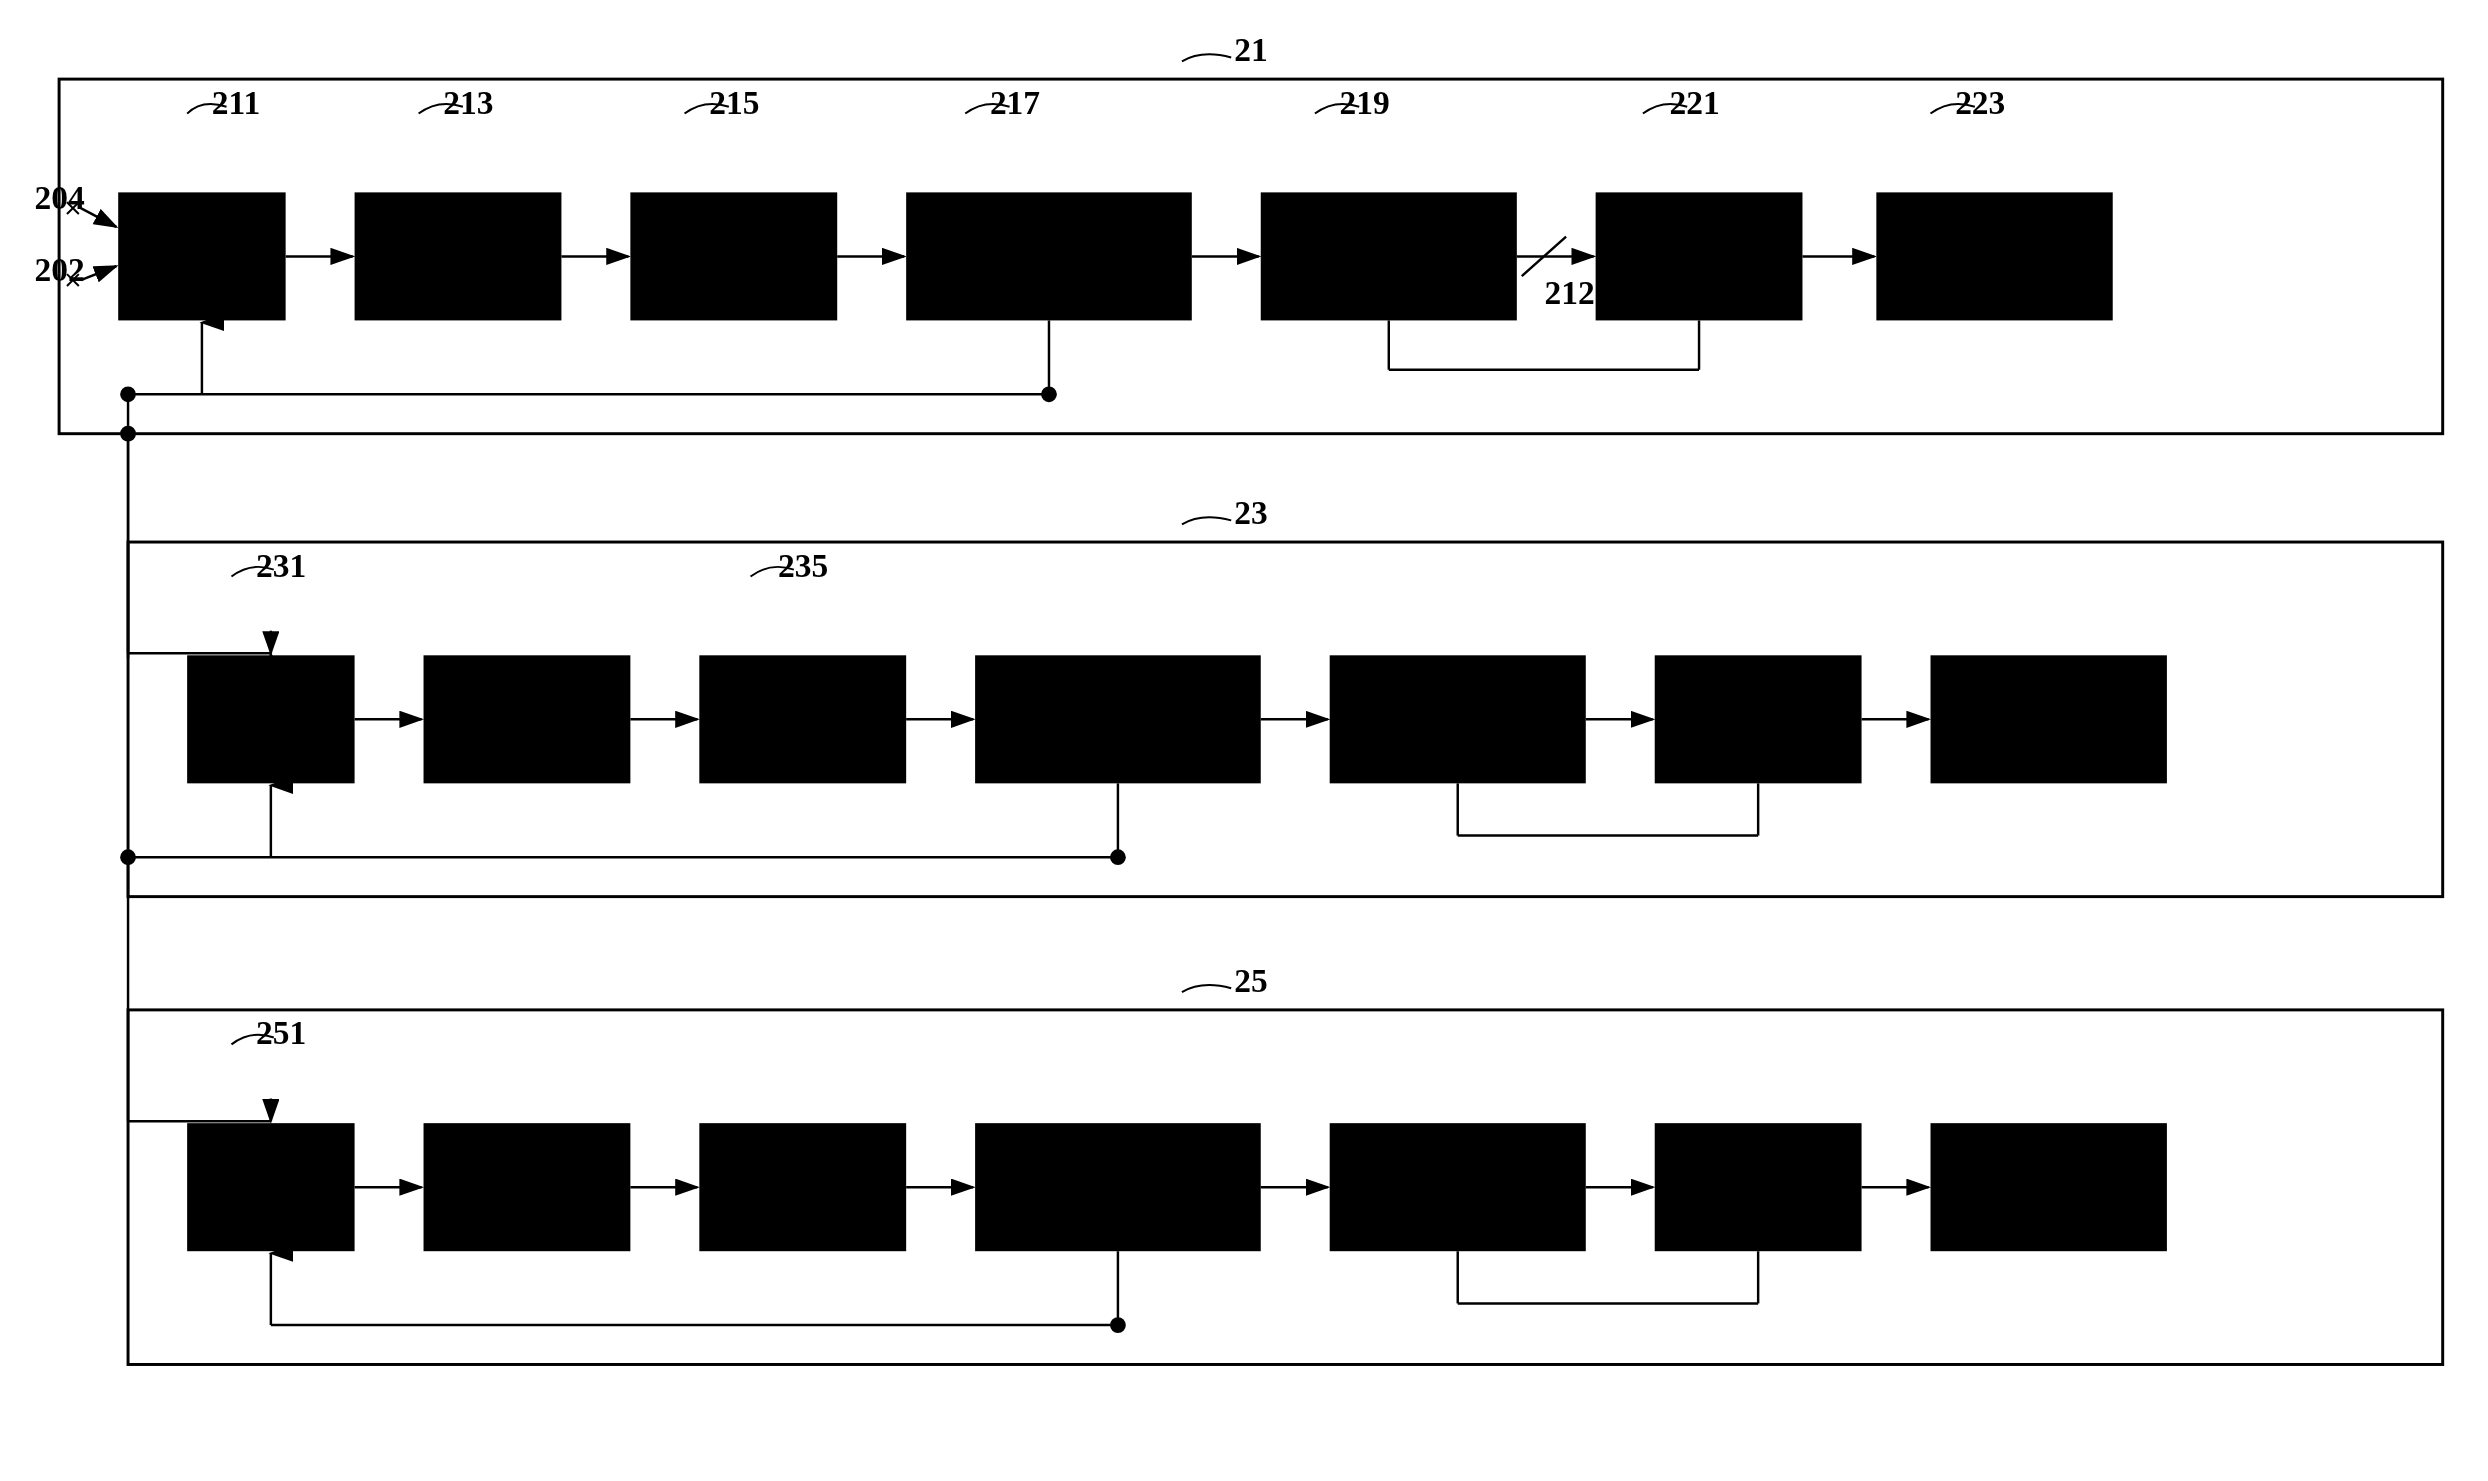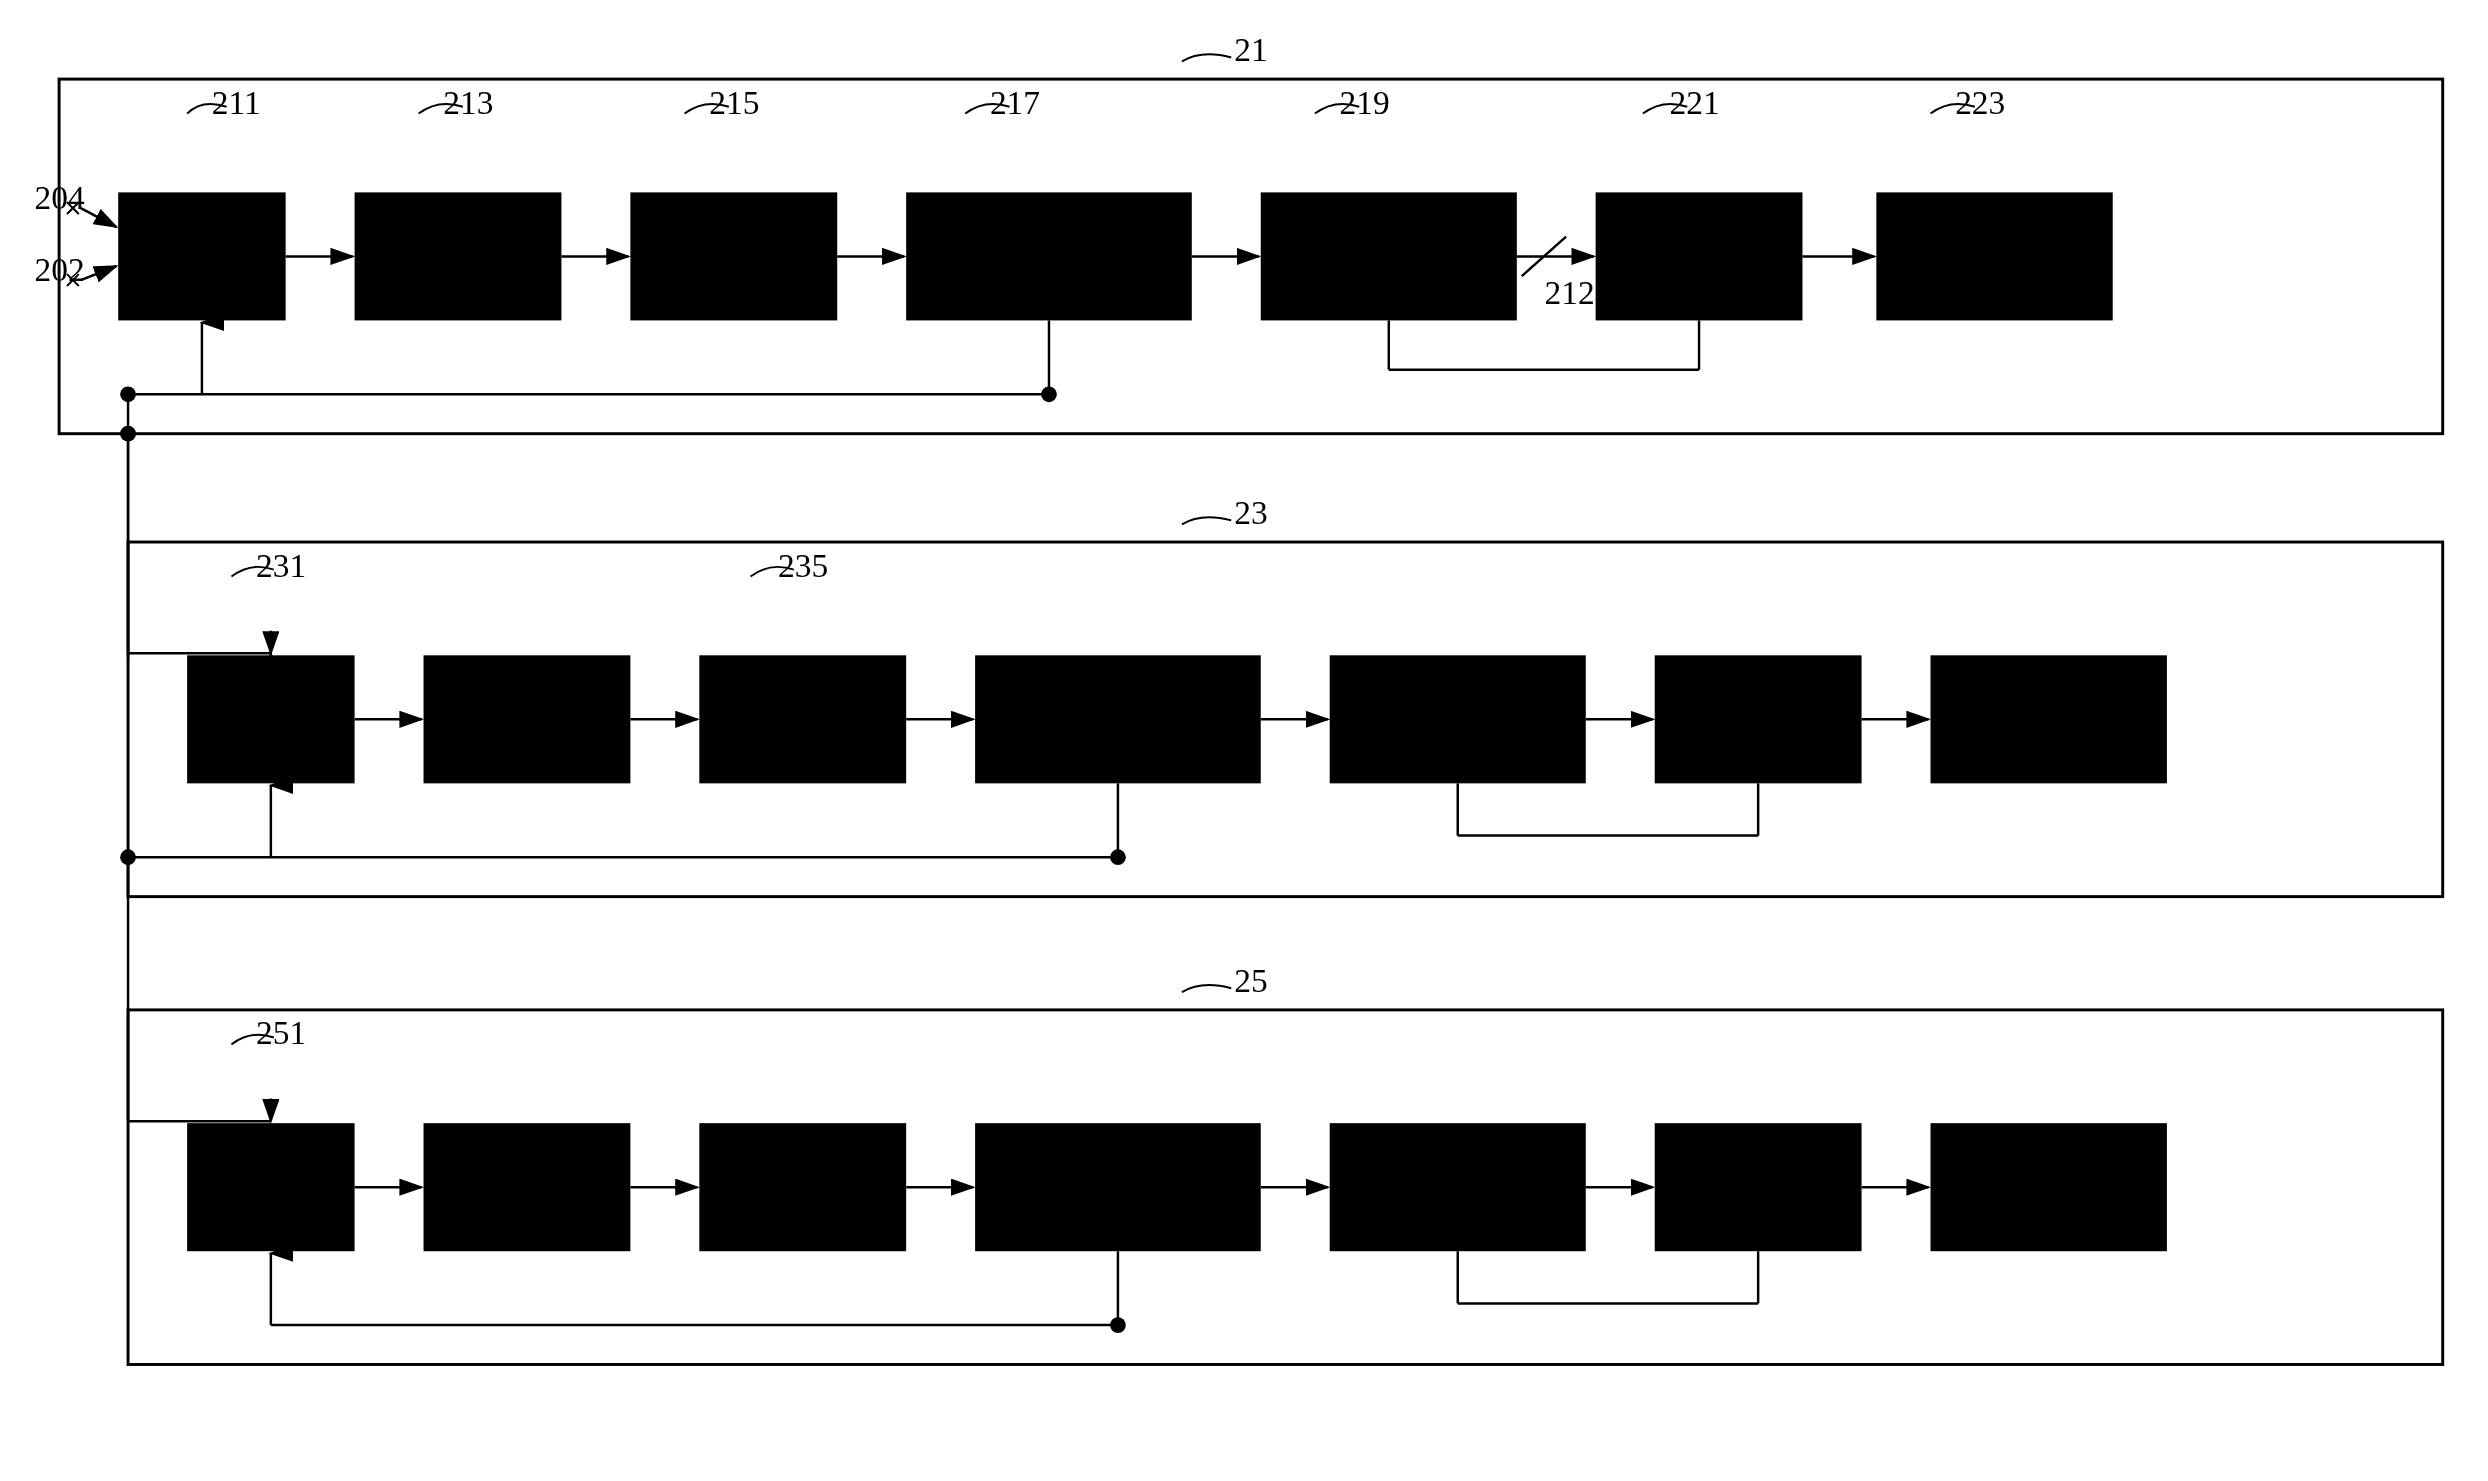--- a/index.html
+++ b/index.html
@@ -9,20 +9,21 @@
       width: 2488px;
       height: 1482px;
       overflow: hidden;
       position: relative;
     }
     .diagram-container {
       position: absolute;
       top: 0; left: 0;
       width: 2488px;
       height: 1482px;
+      font-weight: bold;
     }
     svg {
       width: 2488px;
       height: 1482px;
     }
     .block-text {
       font-family: 'Times New Roman', Times, serif;
       font-size: 38px;
       text-anchor: middle;
       dominant-baseline: middle;

